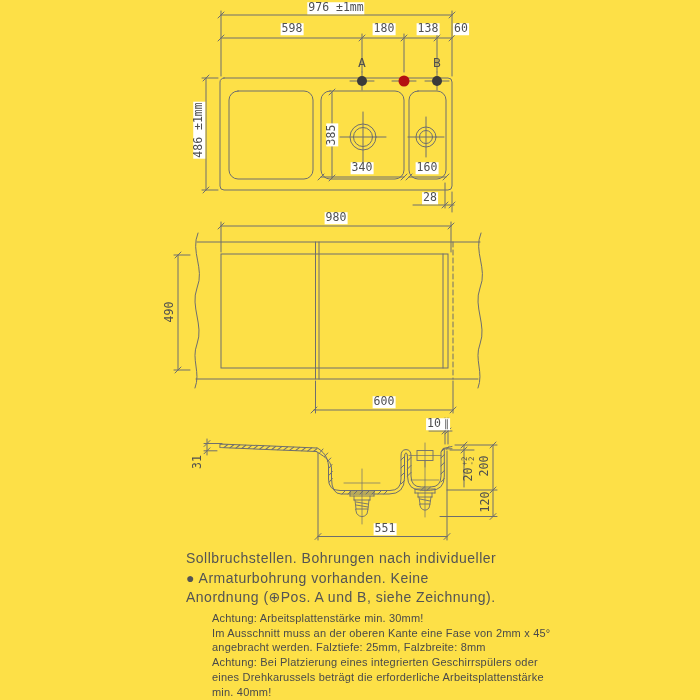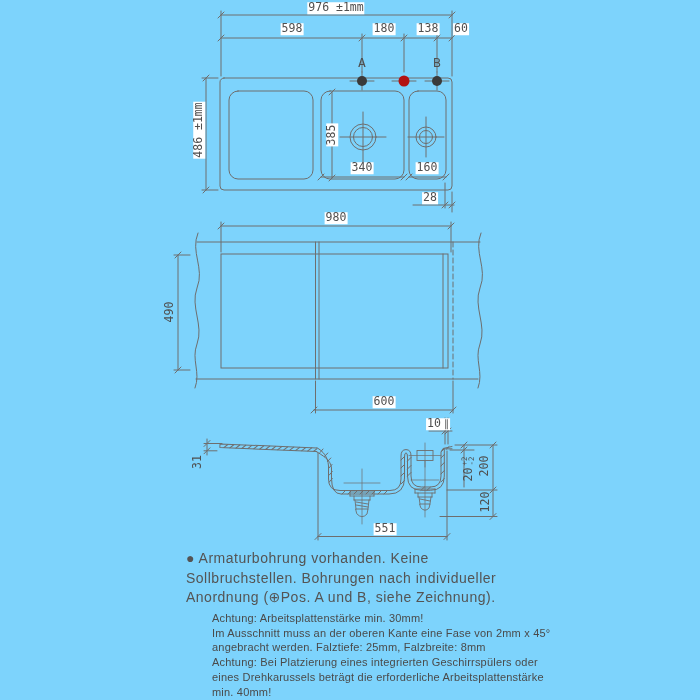--- a/index.html
+++ b/index.html
@@ -1,16 +1,16 @@
 <!DOCTYPE html>
 <html><head>
 <meta charset="utf-8">
 <style>
   html,body{margin:0;padding:0;background:#fff;}
-  #stage{position:relative;width:700px;height:700px;background:#7dd3fc;overflow:hidden;
+  #stage{position:relative;width:700px;height:700px;background:#fde047;overflow:hidden;
          font-family:"DejaVu Sans Mono",monospace;}
   svg{position:absolute;left:0;top:0;}
   .dim{position:absolute;transform:translate(-50%,-50%);white-space:nowrap;
        font:11.5px "DejaVu Sans Mono",monospace;color:#4f4f4f;background:#fff;padding:0 1px;line-height:1;}
   .dim.rot{transform:translate(-50%,-50%) rotate(-90deg);}
   .dim.nobg{background:transparent;}
   .marker-label{position:absolute;transform:translate(-50%,-50%);font:13px "DejaVu Sans Mono",monospace;color:#4f4f4f;}
   .tol{display:inline-flex;flex-direction:column;font-size:7.5px;line-height:7px;vertical-align:middle;margin-left:2px;}
   .par{font-size:10px;margin-left:3px;}
   .note1{position:absolute;left:186px;top:549px;font:14px "Liberation Sans",sans-serif;
@@ -287,22 +287,22 @@
 <div class="dim rot nobg" style="left:198px;top:462px">31</div>
 <div class="dim rot nobg" style="left:468px;top:469px"><span>20</span><span class="tol">
         <i style="font-style:normal">+2</i>
         <i style="font-style:normal">-2</i>
       </span></div>
 <div class="dim rot nobg" style="left:485px;top:466px">200</div>
 <div class="dim rot nobg" style="left:486px;top:502px">120</div>
 <div class="dim" style="left:385px;top:529px">551</div>
 
 <div class="note1">
+  <div>Sollbruchstellen. Bohrungen nach individueller</div>
   <div>● Armaturbohrung vorhanden. Keine</div>
-  <div>Sollbruchstellen. Bohrungen nach individueller</div>
   <div>Anordnung (⊕Pos. A und B, siehe Zeichnung).</div>
 </div>
 <div class="note2">
   <div>Achtung: Arbeitsplattenstärke min. 30mm!</div>
   <div>Im Ausschnitt muss an der oberen Kante eine Fase von 2mm x 45°</div>
   <div>angebracht werden. Falztiefe: 25mm, Falzbreite: 8mm</div>
   <div>Achtung: Bei Platzierung eines integrierten Geschirrspülers oder</div>
   <div>eines Drehkarussels beträgt die erforderliche Arbeitsplattenstärke</div>
   <div>min. 40mm!</div>
 </div>

